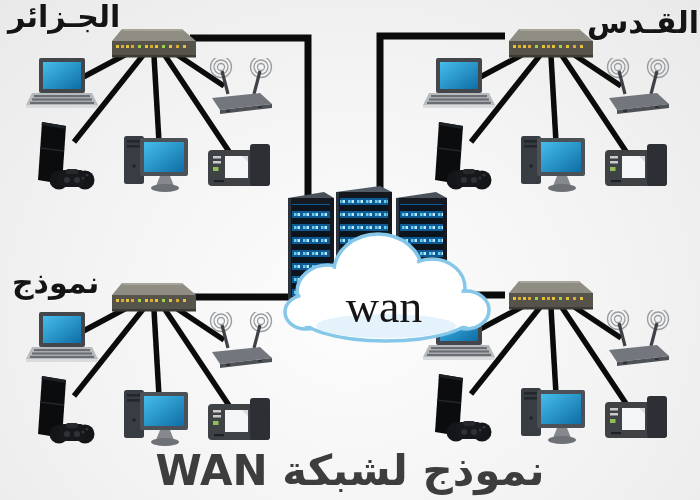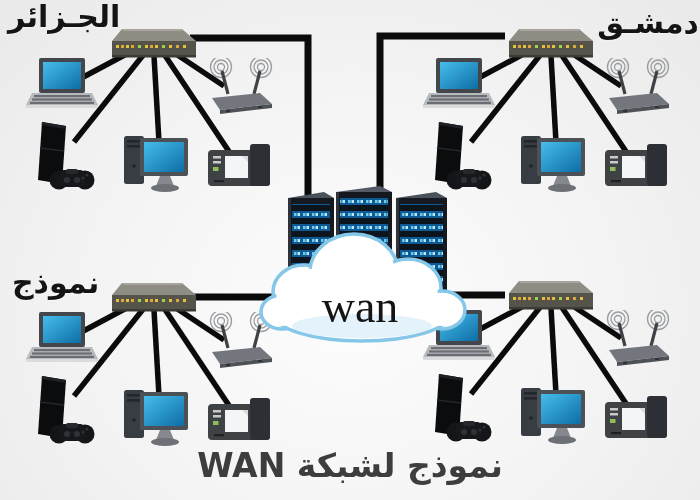--- a/index.html
+++ b/index.html
@@ -29,29 +29,29 @@
     position:absolute;z-index:3;
     direction:rtl;white-space:nowrap;
     font-weight:bold;font-size:30px;line-height:1.15;color:#141414;
     text-shadow:0 1px 0 rgba(255,255,255,.4);
   }
   .q-top-left  .city-label{left:-10px;top:-20px;}
   .q-top-right .city-label{right:-14px;top:-14px;}
   .q-bottom-left .city-label{left:-6px;top:-8px;}
   .q-bottom-right .city-label{right:-12px;top:-12px;}
   #servers{position:absolute;left:284px;top:182px;width:180px;height:145px;z-index:3;}
-  #cloud{position:absolute;left:256px;top:218px;width:215px;height:125px;z-index:4;}
+  #cloud{position:absolute;left:280px;top:218px;width:215px;height:125px;z-index:4;}
   #cloud text{
     font-family:"Liberation Serif","DejaVu Serif",serif;
     font-size:46px;fill:#151515;
   }
   #caption{
     position:absolute;left:0;top:446px;width:100%;z-index:5;
     direction:rtl;text-align:center;
-    font-weight:bold;font-size:33px;color:#3d3d3d;letter-spacing:0;
+    font-weight:bold;font-size:42px;color:#3d3d3d;letter-spacing:0;
   }
 </style>
 </head>
 <body>
 
 <div id="stage">
 
   <svg id="trunks" width="700" height="500" viewBox="0 0 700 500">
     <g fill="none" stroke="#0b0b0b" stroke-width="7" stroke-linejoin="miter">
       <path d="M190 38 H308 V220"></path>
@@ -191,21 +191,21 @@
     <svg class="spokes" width="270" height="175" viewBox="0 0 270 175">
       <g stroke="#0b0b0b" stroke-width="5.5">
         <line x1="116" y1="30" x2="56" y2="62"></line>
         <line x1="152" y1="30" x2="206" y2="66"></line>
         <line x1="126" y1="34" x2="56" y2="122"></line>
         <line x1="136" y1="36" x2="141" y2="122"></line>
         <line x1="146" y1="34" x2="214" y2="136"></line>
       </g>
     </svg>
 
-    <div class="city-label">دمشـق</div>
+    <div class="city-label">القـدس</div>
 
     <div class="dev dev-switch">
       <svg viewBox="0 0 96 36">
         <polygon points="18,3 78,3 92,15 8,15" fill="#8f8d83"></polygon>
         <polygon points="18,3 78,3 79,5 19,5" fill="#a7a59b"></polygon>
         <rect x="8" y="15" width="84" height="14" fill="#56534b"></rect>
         <rect x="8" y="29" width="84" height="2.5" fill="#3c3a34"></rect>
         <g>
           <rect x="12" y="19" width="3" height="3" fill="#e5c23c"></rect>
               <rect x="17" y="19" width="3" height="3" fill="#d9a93a"></rect>

